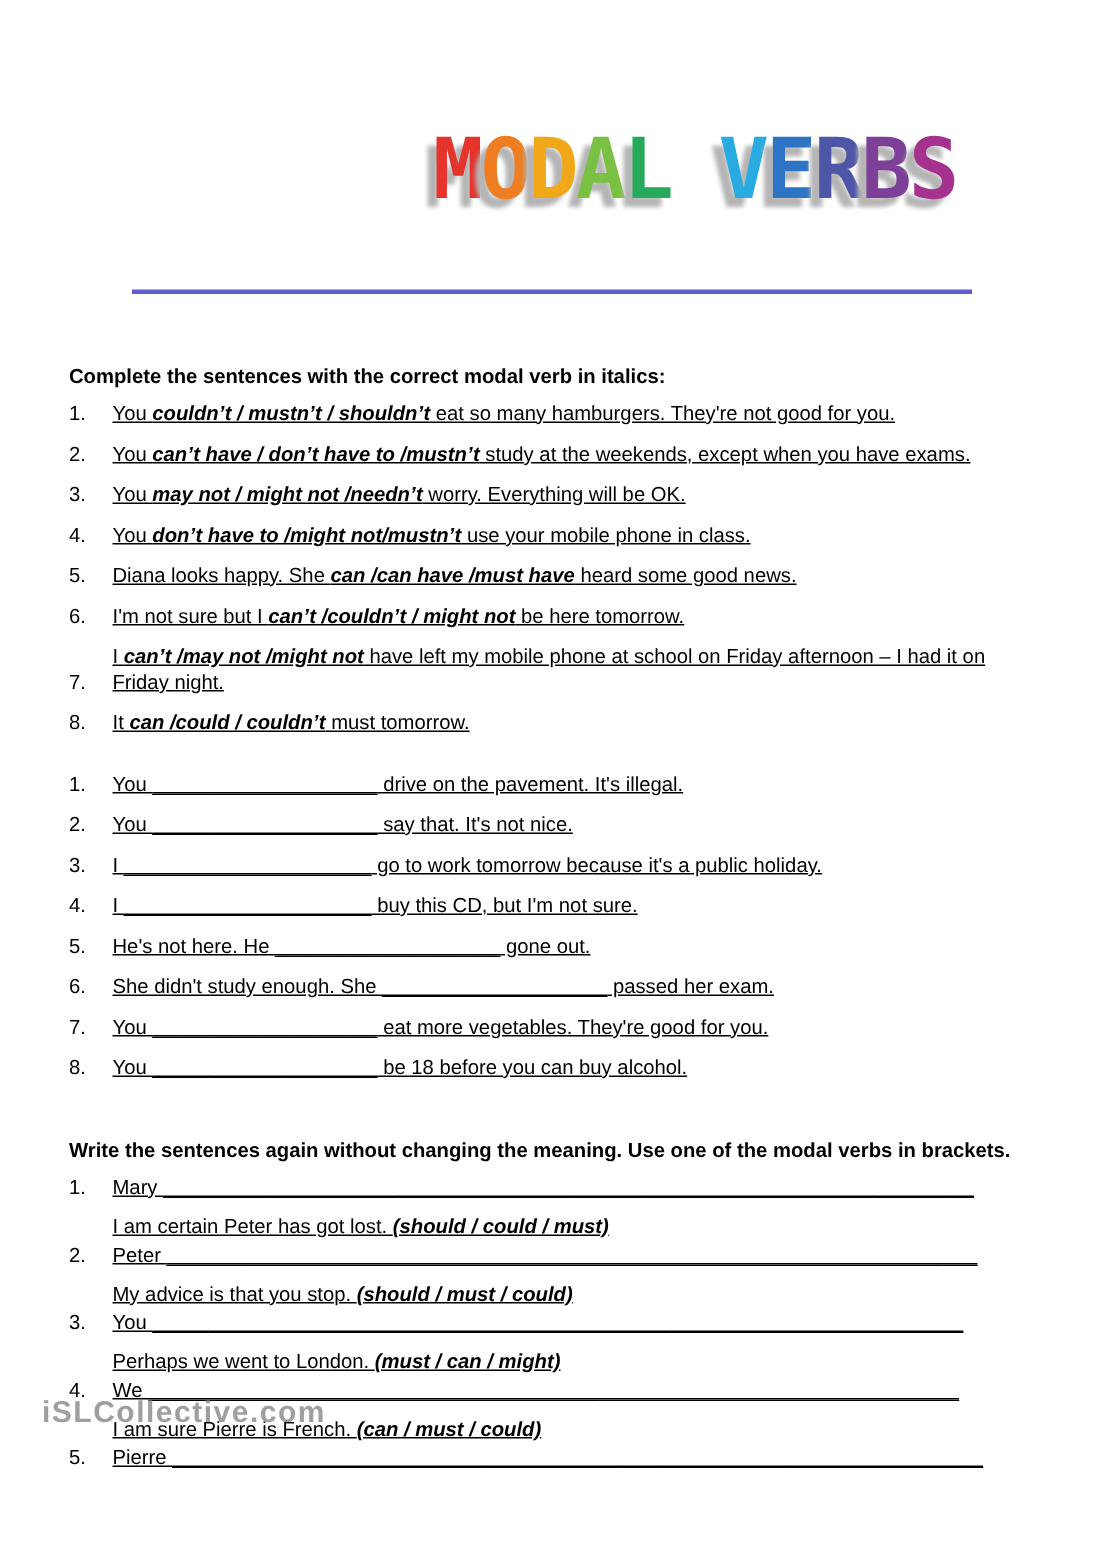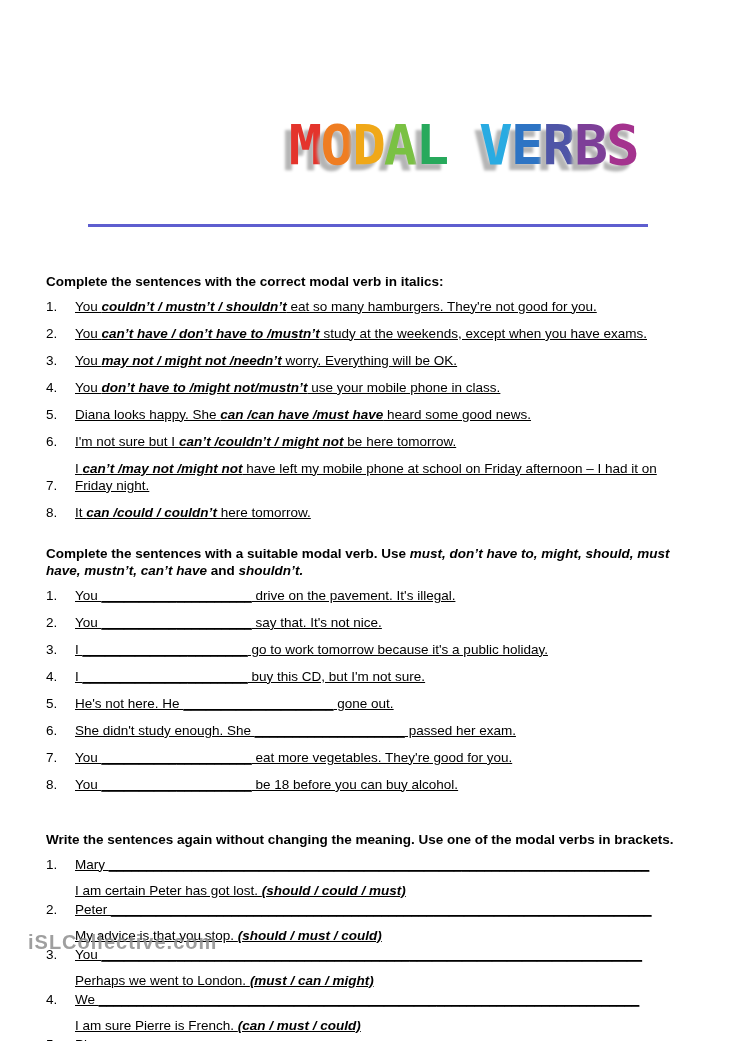--- a/index.html
+++ b/index.html
@@ -11,21 +11,21 @@
     width: 736px;
     height: 1041px;
     margin: 0 auto;
     background: #ffffff;
     overflow: hidden;
   }
 
   
   .title-wrap {
     text-align: center;
-    padding-top: 52px;
+    padding-top: 21px;
     margin-bottom: 36px;
   }
   .title-text {
     position: relative;
     display: inline-block;
     font-family: "DejaVu Sans Mono", monospace;
     font-weight: 700;
     font-size: 56px;
     line-height: 1.1;
     letter-spacing: -2px;
@@ -134,27 +134,26 @@
           <div class="row item-row">
             <span class="num">6.</span>
             <span class="txt"><span class="seg seg-n">I'm not sure but I </span><span class="seg seg-bi">can’t /couldn’t / might not</span><span class="seg seg-n"> be here tomorrow.</span></span>
           </div>
           <div class="row item-row">
             <span class="num">7.</span>
             <span class="txt"><span class="seg seg-n">I </span><span class="seg seg-bi">can’t /may not /might not</span><span class="seg seg-n"> have left my mobile phone at school on Friday afternoon – I had it on Friday night.</span></span>
           </div>
           <div class="row item-row">
             <span class="num">8.</span>
-            <span class="txt"><span class="seg seg-n">It </span><span class="seg seg-bi">can /could / couldn’t</span><span class="seg seg-n"> here tomorrow.</span></span>
+            <span class="txt"><span class="seg seg-n">It </span><span class="seg seg-bi">can /could / couldn’t</span><span class="seg seg-n"> must tomorrow.</span></span>
           </div>
         </div>
     </section>
 
     <section class="section sec-b">
-      <div class="section-heading"><span class="seg seg-b">Complete the sentences with a suitable modal verb. Use </span><span class="seg seg-bi">must, don’t have to, might, should, must have, mustn’t, can’t have</span><span class="seg seg-b"> and </span><span class="seg seg-bi">shouldn’t.</span></div>
       <div class="section-items">
           <div class="row item-row">
             <span class="num">1.</span>
             <span class="txt"><span class="seg seg-n">You </span><span class="seg seg-blank">____________________</span><span class="seg seg-n"> drive on the pavement. It's illegal.</span></span>
           </div>
           <div class="row item-row">
             <span class="num">2.</span>
             <span class="txt"><span class="seg seg-n">You </span><span class="seg seg-blank">____________________</span><span class="seg seg-n"> say that. It's not nice.</span></span>
           </div>
           <div class="row item-row">

